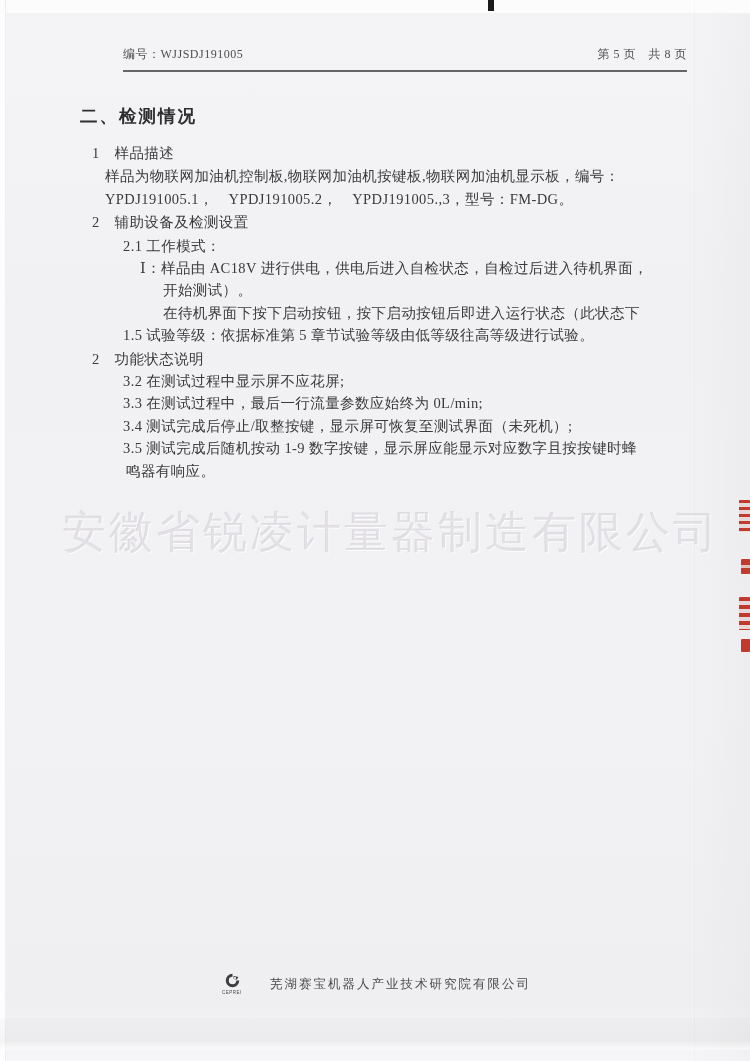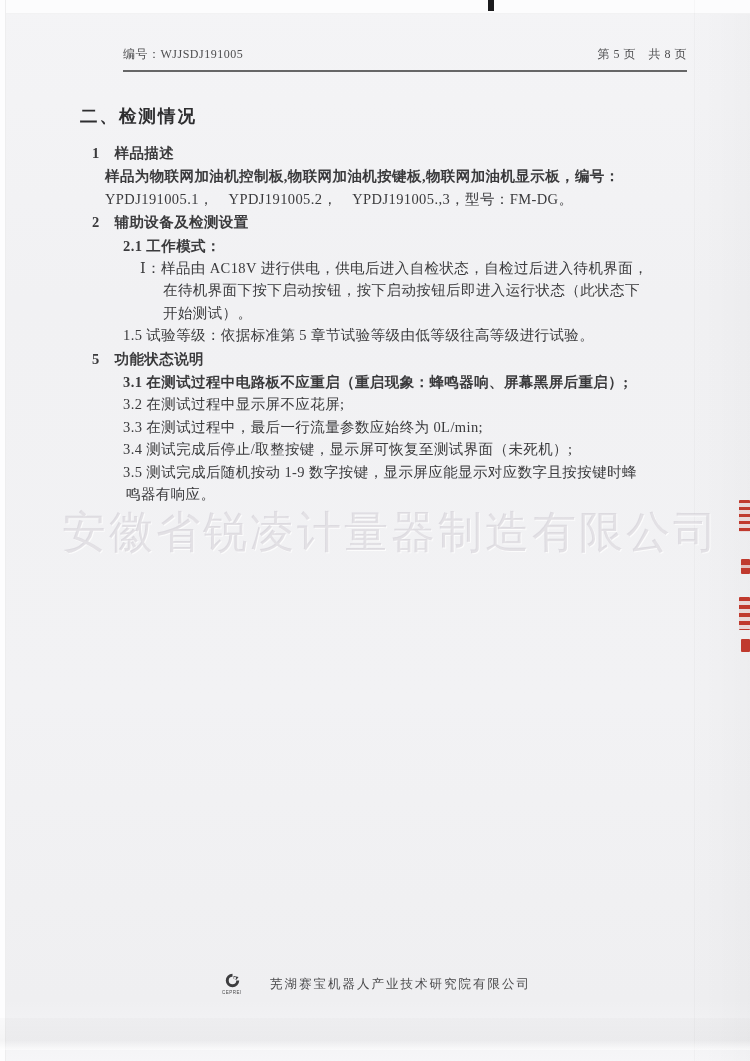--- a/index.html
+++ b/index.html
@@ -23,21 +23,21 @@
 
   
   .header{position:absolute;top:46px;left:91px;right:63px;margin-left:32px;}
   .header-row{display:flex;justify-content:space-between;align-items:baseline;font-size:12px;color:#4d4d4f;letter-spacing:0.5px;}
   .header-rule{margin-top:7px;height:2px;background:#4c4c4e;opacity:0.85;}
 
   
   .doc{position:absolute;top:88px;left:80px;right:58px;}
   .doc-title{font-size:17.5px;font-weight:bold;letter-spacing:2px;color:#2e2e30;margin:16px 0 14px 0;}
   .line{font-size:14.5px;line-height:22.4px;letter-spacing:0.4px;white-space:nowrap;}
-  .line.gap{margin-top:1px;font-weight:bold;}
+  .line.gap{margin-top:1px;}
   .lvl-1{padding-left:12px;}
   .lvl-2{padding-left:25px;}
   .lvl-3{padding-left:43px;}
   .lvl-4{padding-left:60px;}
   .lvl-5{padding-left:83px;}
   .lvl-6{padding-left:46px;}
 
   
   .watermark{
     position:absolute;top:503px;left:62px;width:648px;
@@ -83,25 +83,24 @@
 
   <div class="doc">
     <div class="doc-title">二、检测情况</div>
     <div>
         <div class="line lvl-1 gap">1　样品描述</div>
         <div class="line lvl-2 gap">样品为物联网加油机控制板,物联网加油机按键板,物联网加油机显示板，编号：</div>
         <div class="line lvl-2">YPDJ191005.1，　YPDJ191005.2，　YPDJ191005.,3，型号：FM-DG。</div>
         <div class="line lvl-1 gap">2　辅助设备及检测设置</div>
         <div class="line lvl-3 gap">2.1 工作模式：</div>
         <div class="line lvl-4">Ⅰ：样品由 AC18V 进行供电，供电后进入自检状态，自检过后进入待机界面，</div>
+        <div class="line lvl-5">开始测试）。</div>
         <div class="line lvl-5">在待机界面下按下启动按钮，按下启动按钮后即进入运行状态（此状态下</div>
-        <div class="line lvl-5">开始测试）。</div>
         <div class="line lvl-3">1.5 试验等级：依据标准第 5 章节试验等级由低等级往高等级进行试验。</div>
-        <div class="line lvl-1 gap">5　功能状态说明</div>
-        <div class="line lvl-3 gap">3.1 在测试过程中电路板不应重启（重启现象：蜂鸣器响、屏幕黑屏后重启）;</div>
+        <div class="line lvl-1 gap">2　功能状态说明</div>
         <div class="line lvl-3">3.2 在测试过程中显示屏不应花屏;</div>
         <div class="line lvl-3">3.3 在测试过程中，最后一行流量参数应始终为 0L/min;</div>
         <div class="line lvl-3">3.4 测试完成后停止/取整按键，显示屏可恢复至测试界面（未死机）;</div>
         <div class="line lvl-3">3.5 测试完成后随机按动 1-9 数字按键，显示屏应能显示对应数字且按按键时蜂</div>
         <div class="line lvl-6">鸣器有响应。</div>
       </div>
   </div>
 
   <div class="watermark">安徽省锐凌计量器制造有限公司</div>
 

